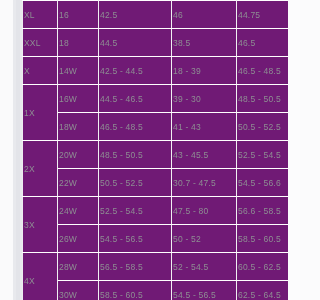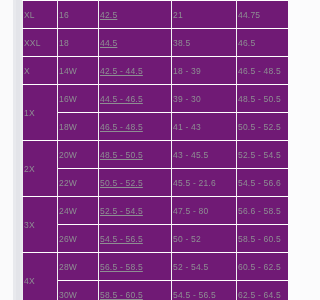--- a/index.html
+++ b/index.html
@@ -90,21 +90,21 @@
 
   table.size-chart tr > td:first-child {
     border-left: 1px solid #ededf0;
   }
   table.size-chart tr > td:last-child {
     border-right: 3px solid #d946ef;
   }
 
   td.c-alpha  { width: 32px; }
   td.c-num    { width: 38px; }
-  td.c-bust   { width: 70px; text-decoration: underline; }
+  td.c-bust   { width: 70px; }
   td.c-waist  { width: 62px; }
   td.c-hip    { width: 64px; }
 
   td.merged {
     vertical-align: middle;
   }
 </style>
 </head>
 <body>
 
@@ -115,21 +115,21 @@
     <div class="gutter-band-inner"></div>
   </div>
 
   <div class="table-wrap">
     <table class="size-chart">
       <tbody id="chart-body">
           <tr>
             <td class="c-alpha merged">XL</td>
             <td class="c-num">16</td>
             <td class="c-bust">42.5</td>
-            <td class="c-waist">21</td>
+            <td class="c-waist">46</td>
             <td class="c-hip">44.75</td>
           </tr>
           <tr>
             <td class="c-alpha merged">XXL</td>
             <td class="c-num">18</td>
             <td class="c-bust">44.5</td>
             <td class="c-waist">38.5</td>
             <td class="c-hip">46.5</td>
           </tr>
           <tr>
@@ -155,21 +155,21 @@
           <tr>
             <td class="c-alpha merged" rowspan="2">2X</td>
             <td class="c-num">20W</td>
             <td class="c-bust">48.5 - 50.5</td>
             <td class="c-waist">43 - 45.5</td>
             <td class="c-hip">52.5 - 54.5</td>
           </tr>
           <tr>
             <td class="c-num">22W</td>
             <td class="c-bust">50.5 - 52.5</td>
-            <td class="c-waist">45.5 - 21.6</td>
+            <td class="c-waist">30.7 - 47.5</td>
             <td class="c-hip">54.5 - 56.6</td>
           </tr>
           <tr>
             <td class="c-alpha merged" rowspan="2">3X</td>
             <td class="c-num">24W</td>
             <td class="c-bust">52.5 - 54.5</td>
             <td class="c-waist">47.5 - 80</td>
             <td class="c-hip">56.6 - 58.5</td>
           </tr>
           <tr>

